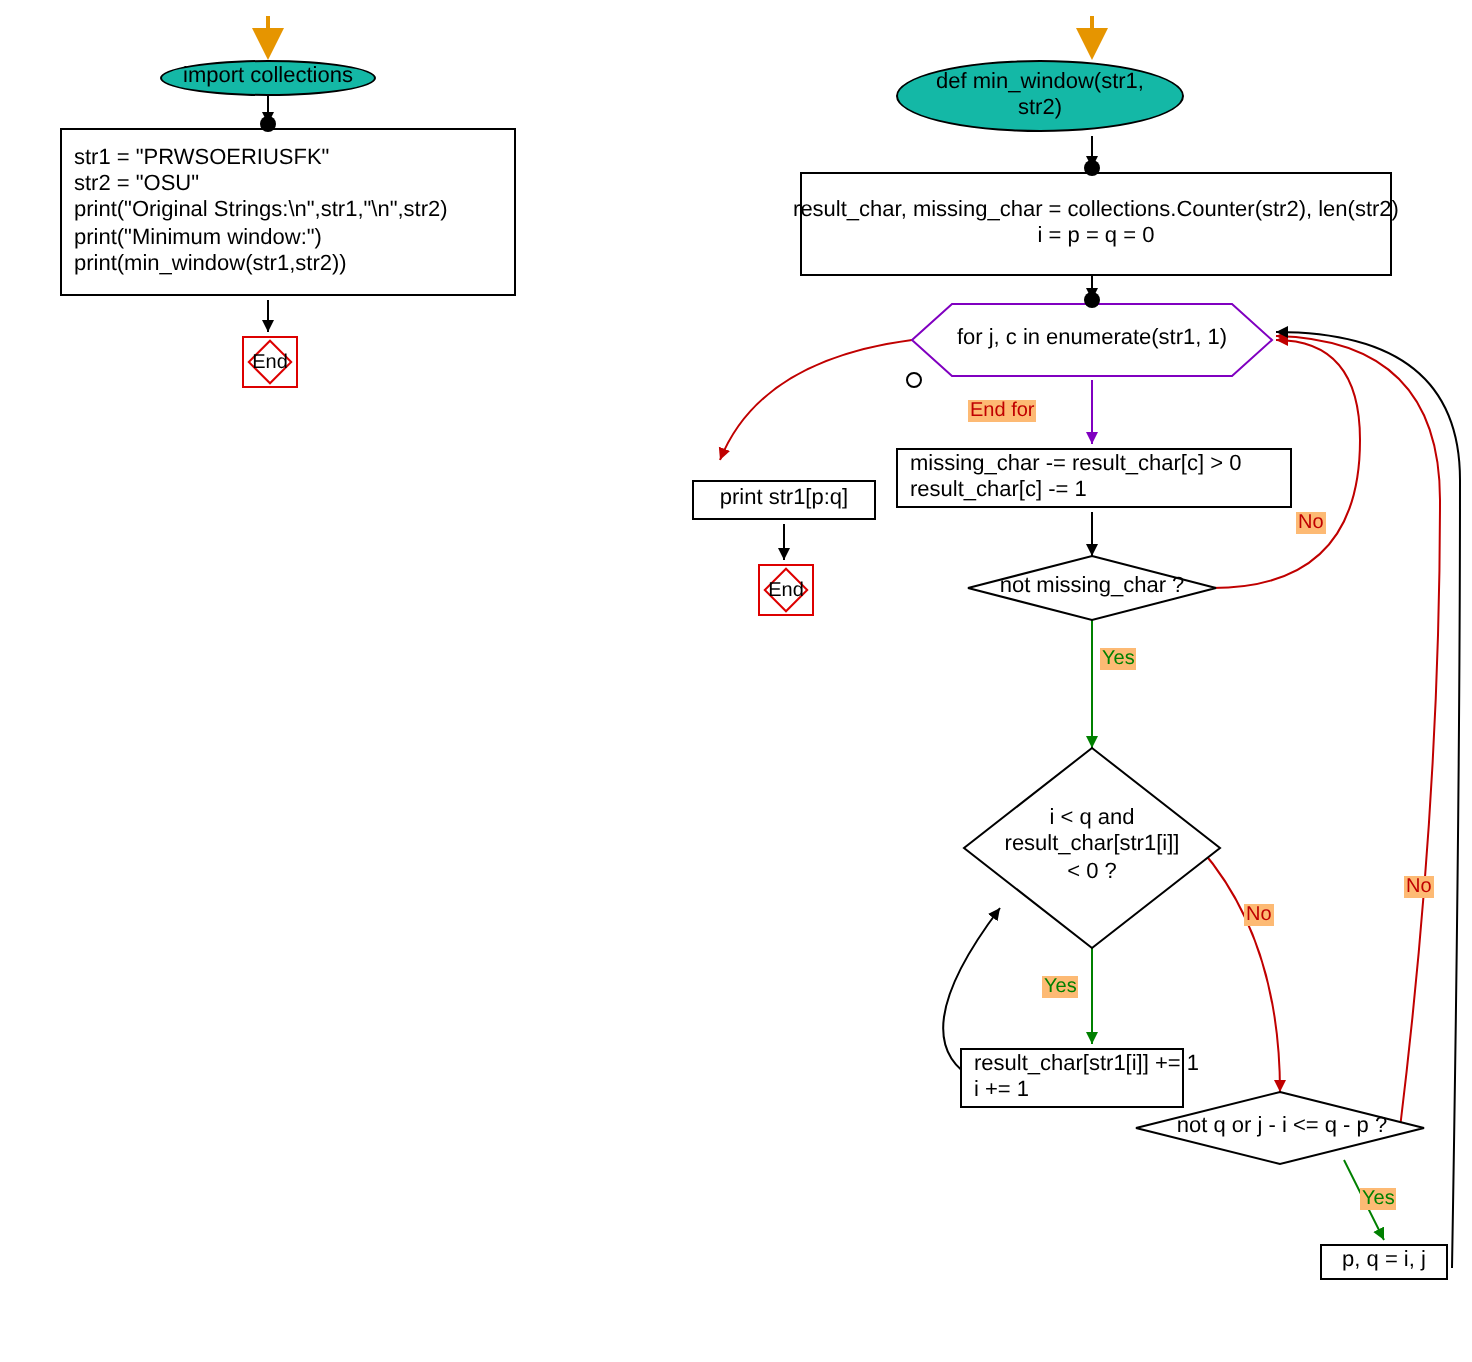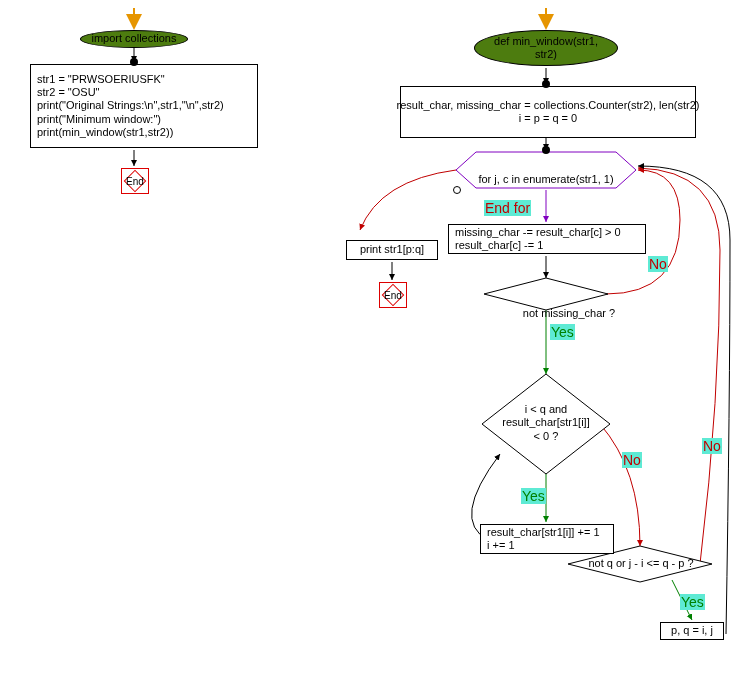--- a/index.html
+++ b/index.html
@@ -28,21 +28,21 @@
     background: #fff;
     padding: 4px 6px;
   }
   .rect-left {
     text-align: left;
     align-items: flex-start;
   }
   .oval {
     border: 1px solid #000;
     border-radius: 50%;
-    background: #4d7c0f;
+    background: #14b8a6;
     padding: 2px 8px;
   }
   .dot {
     position: absolute;
     width: 8px;
     height: 8px;
     border-radius: 50%;
     background: #000;
   }
   .dot-small {
@@ -54,22 +54,22 @@
     background: #fff;
   }
   svg.overlay {
     position: absolute;
     left: 0;
     top: 0;
     pointer-events: none;
   }
   .edge-label {
     position: absolute;
-    font-size: 14px;
-    background: #5eead4;
+    font-size: 10px;
+    background: #fdba74;
     padding: 0 1px;
   }
   .end-square {
     position: absolute;
     width: 26px;
     height: 24px;
     border: 1px solid #d00;
     background: #fff;
     display: flex;
     justify-content: center;
@@ -162,53 +162,53 @@
 print(min_window(str1,str2))</span>
 </div>
 
 <div class="end-square" style="left:121px; top:168px;">
   <div class="inner-diamond"></div>
   <div class="label">End</div>
 </div>
 
 <div class="dot" style="left:130px; top:58px;"></div>
 
-<div class="node oval" style="left:474px; top:30px; width:144px; height:36px;">
+<div class="node oval" style="left:448px; top:30px; width:144px; height:36px;">
   <span>def min_window(str1, str2)</span>
 </div>
 
 <div class="node rect" style="left:400px; top:86px; width:296px; height:52px; white-space:pre; text-align:center;">
   <span>result_char, missing_char = collections.Counter(str2), len(str2)
 i = p = q = 0</span>
 </div>
 
-<div class="node" style="left:476px; top:154px; width:140px; height:32px;justify-content:flex-end;">
+<div class="node" style="left:476px; top:154px; width:140px; height:32px;">
   <span>for j, c in enumerate(str1, 1)</span>
 </div>
 
 <div class="dot-small" style="left:453px; top:186px;"></div>
 
 <div class="edge-label" style="left:484px; top:200px; color:#c00000;">End for</div>
 
 <div class="node rect rect-left" style="left:448px; top:224px; width:198px; height:30px; white-space:pre;">
   <span>missing_char -= result_char[c] &gt; 0
 result_char[c] -= 1</span>
 </div>
 
-<div class="node" style="left:519px; top:286px; width:100px; height:16px;margin-top:20px;">
+<div class="node" style="left:496px; top:286px; width:100px; height:16px;">
   <span>not missing_char ?</span>
 </div>
 
 <div class="node" style="left:492px; top:398px; width:108px; height:50px; white-space:pre;">
   <span>i &lt; q and
 result_char[str1[i]]
 &lt; 0 ?</span>
 </div>
 
-<div class="node rect rect-left" style="left:480px; top:524px; width:134px; height:30px; white-space:pre;">
+<div class="node rect rect-left" style="left:480px; top:524px; width:112px; height:30px; white-space:pre;">
   <span>result_char[str1[i]] += 1
 i += 1</span>
 </div>
 
 <div class="node" style="left:582px; top:556px; width:118px; height:16px;">
   <span>not q or j - i &lt;= q - p ?</span>
 </div>
 
 <div class="node rect" style="left:660px; top:622px; width:64px; height:18px;align-items:center;">
   <span>p, q = i, j</span>

